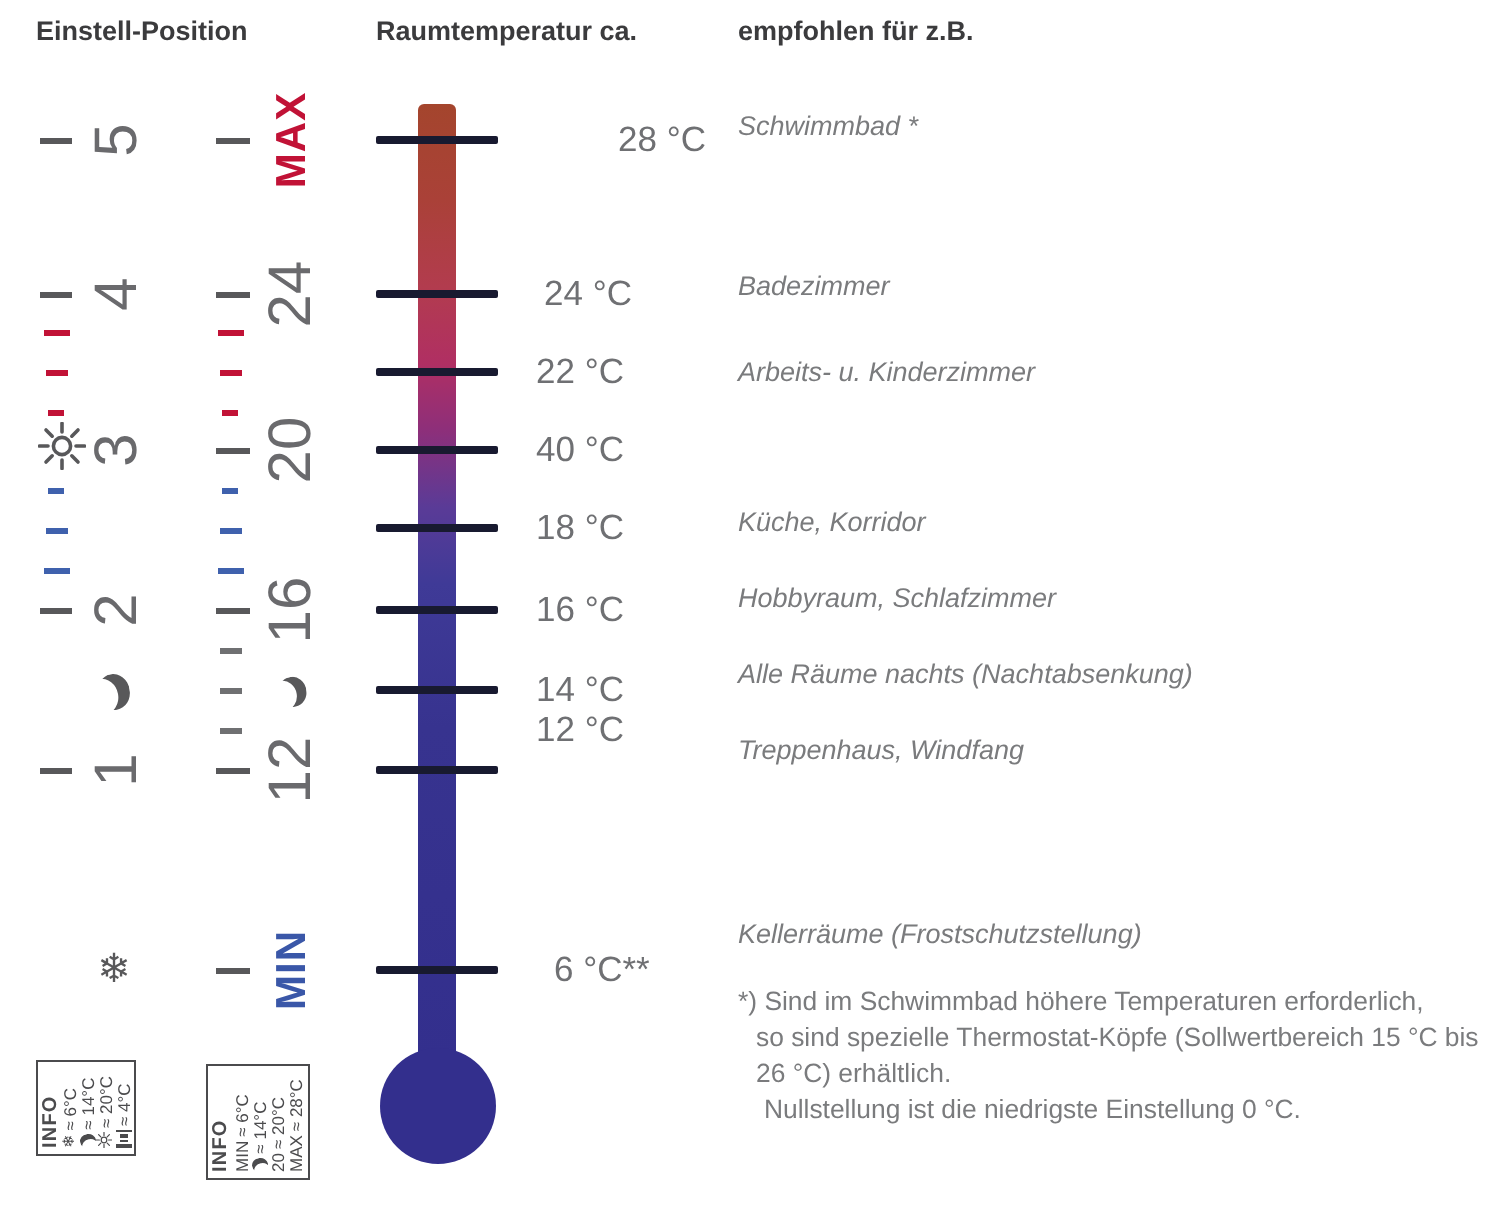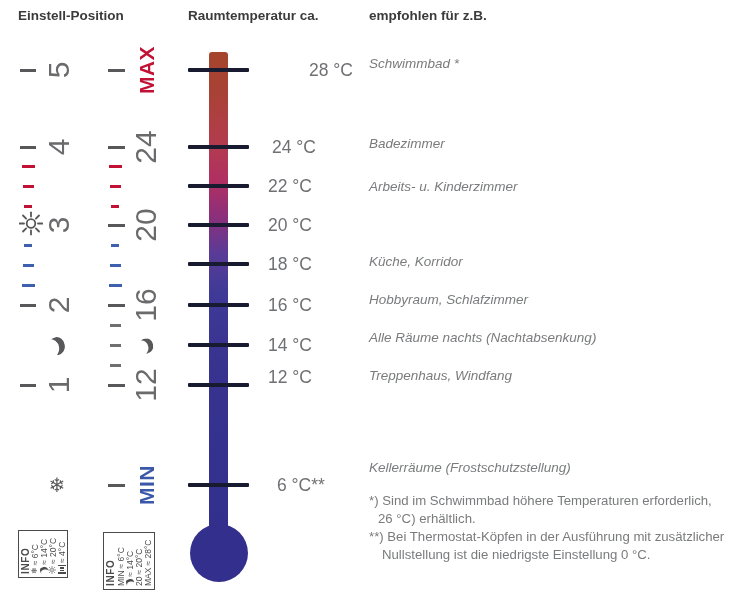--- a/index.html
+++ b/index.html
@@ -103,38 +103,38 @@
     <div class="ttick" style="top: 184px;"></div>
     <div class="ttick" style="top: 223px;"></div>
     <div class="ttick" style="top: 262px;"></div>
     <div class="ttick" style="top: 303px;"></div>
     <div class="ttick" style="top: 343px;"></div>
     <div class="ttick" style="top: 383px;"></div>
     <div class="ttick" style="top: 483px;"></div>
     <div class="tlabel" style="left: 268px; top: 70px; margin-left: 41px;">28 °C</div>
     <div class="tlabel" style="left: 272px; top: 147px;">24 °C</div>
     <div class="tlabel" style="left: 268px; top: 186px;">22 °C</div>
-    <div class="tlabel" style="left: 268px; top: 225px;">20 °C</div>
+    <div class="tlabel" style="left: 268px; top: 225px;">40 °C</div>
     <div class="tlabel" style="left: 268px; top: 264px;">18 °C</div>
     <div class="tlabel" style="left: 268px; top: 305px;">16 °C</div>
     <div class="tlabel" style="left: 268px; top: 345px;">14 °C</div>
-    <div class="tlabel" style="left: 268px; top: 377px;">12 °C</div>
+    <div class="tlabel" style="left: 268px; top: 365px;">12 °C</div>
     <div class="tlabel" style="left: 277px; top: 485px;">6 °C**</div>
     <div class="rec" style="top: 63px;">Schwimmbad *</div>
     <div class="rec" style="top: 143px;">Badezimmer</div>
     <div class="rec" style="top: 186px;">Arbeits- u. Kinderzimmer</div>
     <div class="rec" style="top: 261px;">Küche, Korridor</div>
     <div class="rec" style="top: 299px;">Hobbyraum, Schlafzimmer</div>
     <div class="rec" style="top: 337px;">Alle Räume nachts (Nachtabsenkung)</div>
     <div class="rec" style="top: 375px;">Treppenhaus, Windfang</div>
     <div class="rec" style="top: 467px;">Kellerräume (Frostschutzstellung)</div>
     <div class="fnotes">
       <div class="fline" style="margin-left: 0px;">*) Sind im Schwimmbad höhere Temperaturen erforderlich,</div>
+      <div class="fline" style="margin-left: 9px;">so sind spezielle Thermostat-Köpfe (Sollwertbereich 15 °C bis</div>
       <div class="fline" style="margin-left: 9px;">26 °C) erhältlich.</div>
-      <div class="fline" style="margin-left: 0px;">**) Bei Thermostat-Köpfen in der Ausführung mit zusätzlicher</div>
       <div class="fline" style="margin-left: 13px;">Nullstellung ist die niedrigste Einstellung 0 °C.</div>
     </div>
     <div class="infobox" style="left: 18px; top: 530px; width: 50px; height: 48px;">
       <div class="inner" style="width: 45px; height: 47px; transform: rotate(-90deg) translateX(-45px);">
         <div class="ititle">INFO</div>
         <div class="iline">
           <div class="flake" style="font-size: 8px; color: rgb(75, 75, 77);">❄</div>
           <div>≈ 6°C</div>
         </div>
         <div class="iline">

